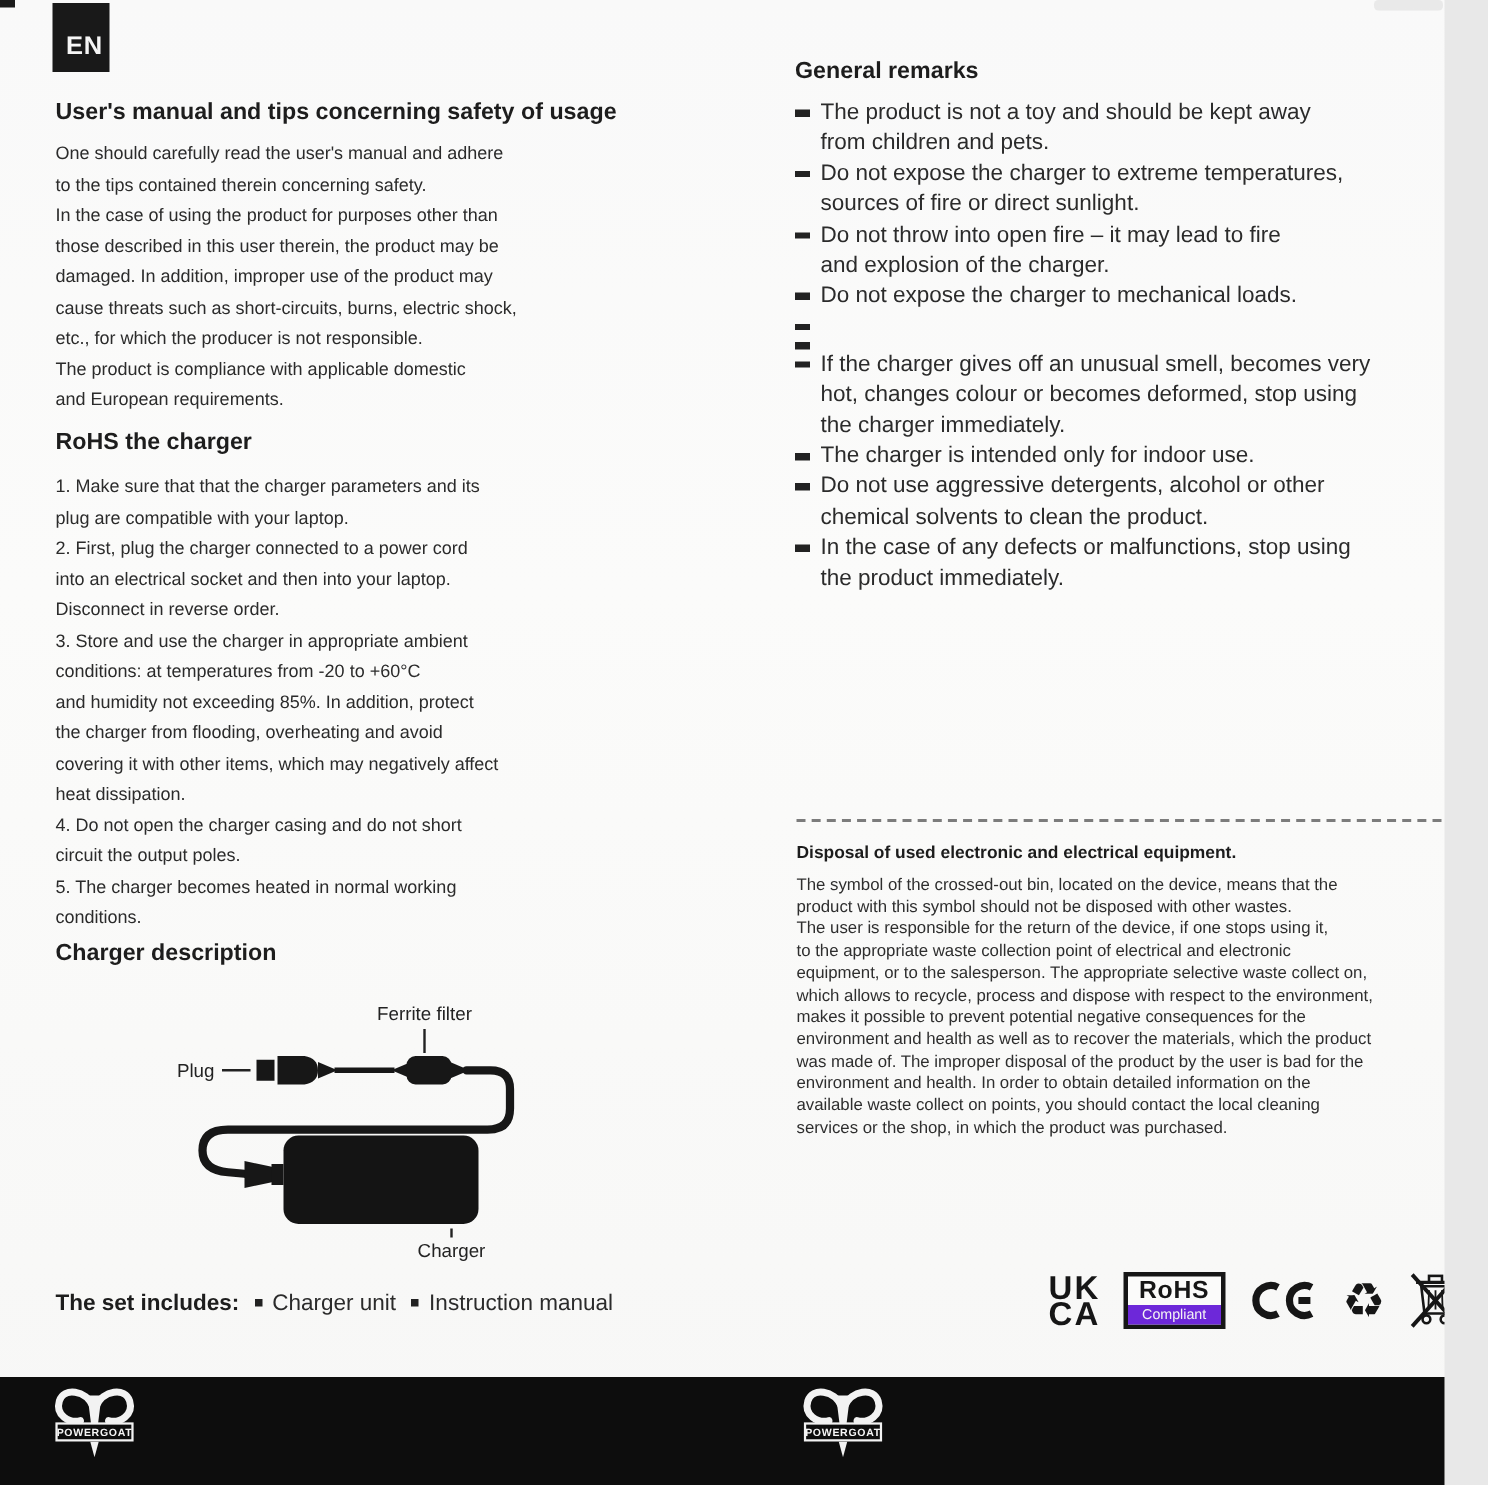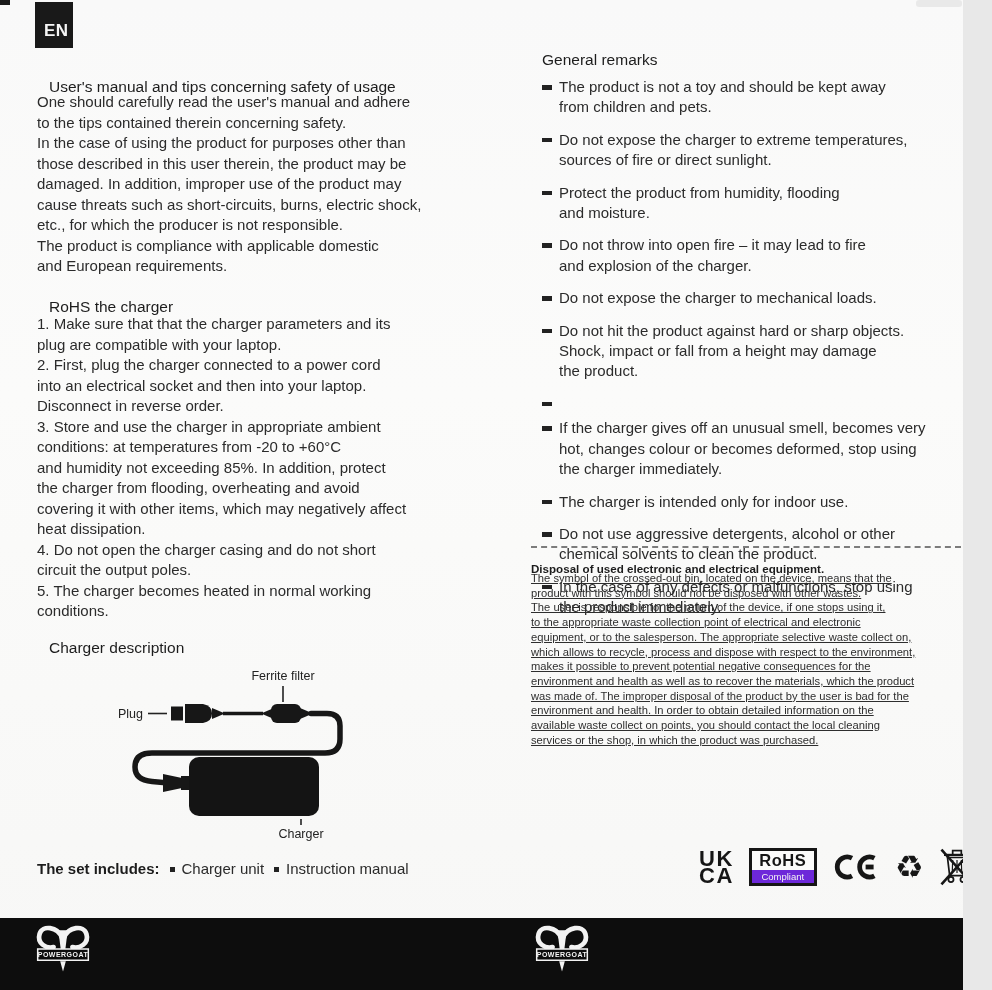--- a/index.html
+++ b/index.html
@@ -5,42 +5,42 @@
   html,body{margin:0;padding:0;background:#e8e8e8;}
   .page{
     position:relative;width:963px;height:990px;overflow:hidden;
     background:linear-gradient(180deg,#f9f9f9 0%,#fbfbfa 40%,#f7f7f6 100%);
     font-family:"Liberation Sans","DejaVu Sans",sans-serif;color:#2b2b2b;
   }
   .artifact-tl{position:absolute;left:0;top:0;width:10px;height:5px;background:#1a1a1a;}
   .artifact-tr{position:absolute;left:916px;top:0;width:46px;height:7px;background:#d9d9d9;opacity:.5;border-radius:3px;}
   .en-badge{position:absolute;left:35px;top:2px;width:38px;height:46px;background:#191919;}
   .en-badge span{position:absolute;left:9px;bottom:7px;color:#f5f5f5;font-size:17px;font-weight:bold;letter-spacing:.5px;}
-  h3.sec{font-size:15.5px;font-weight:normal;color:#1d1d1d;margin:12px;}
-  .body-text{font-size:15px;line-height:20.5px;white-space:pre-line;}
+  h3.sec{font-size:15.5px;font-weight:bold;color:#1d1d1d;margin:0;}
+  .body-text{font-size:12px;line-height:20.5px;white-space:pre-line;}
   .abs{position:absolute;}
   
   .l-title{left:37px;top:66px;width:460px;}
   .l-intro{left:37px;top:92px;width:460px;}
   .l-using-title{left:37px;top:286px;}
   .l-steps{left:37px;top:314px;width:460px;}
   .l-desc-title{left:37px;top:627px;}
   .l-diagram{left:55px;top:660px;}
   .l-set{left:37px;top:860px;width:460px;font-size:15px;}
   .l-set .lbl{font-weight:bold;color:#1d1d1d;}
   .sq{display:inline-block;width:5px;height:5px;background:#222;margin:0 7px 2px 10px;}
   
   .r-title{left:530px;top:39px;}
   .r-list{left:530px;top:65px;width:448px;margin:0;padding:0;list-style:none;}
-  .r-list li{display:flex;margin:12px;}
+  .r-list li{display:flex;margin:0;}
   .r-list li .bullet{flex:0 0 10px;margin-top:8px;width:4.5px;height:4.5px;background:#222;margin-right:7px;}
   .r-list li .txt{font-size:15px;line-height:20.4px;white-space:pre-line;}
   .r-divider{left:531px;top:546px;width:430px;border-top:2px dashed #7c7c7c;height:0;}
   .r-disposal-title{left:531px;top:562px;font-size:11.6px;font-weight:bold;color:#1c1c1c;}
-  .r-disposal-body{left:531px;top:571px;width:438px;font-size:11.2px;line-height:14.7px;white-space:pre-line;color:#2e2e2e;text-decoration:underline;}
+  .r-disposal-body{left:531px;top:583px;width:438px;font-size:11.2px;line-height:14.7px;white-space:pre-line;color:#2e2e2e;}
   
   .marks{left:699px;top:846px;display:flex;align-items:center;gap:15px;}
   .ukca{font-weight:bold;font-size:22px;line-height:17px;letter-spacing:1.5px;color:#161616;}
   .rohs{border:3px solid #161616;width:62px;text-align:center;background:#fbfbfa;}
   .rohs .top{font-weight:bold;font-size:16.5px;line-height:19px;letter-spacing:.5px;color:#161616;}
   .rohs .bot{background:#6d28d9;color:#f4f4f4;font-size:9.5px;line-height:13px;}
   .recycle{font-family:"DejaVu Sans",sans-serif;font-size:32px;color:#161616;line-height:32px;}
   
   .footer{position:absolute;left:0;top:918px;width:992px;height:72px;background:#0d0d0d;}
   .goat{position:absolute;top:2px;}
@@ -133,37 +133,29 @@
         <span class="txt">The product is not a toy and should be kept away
 from children and pets.</span>
       </li>
     <li>
         <span class="bullet"></span>
         <span class="txt">Do not expose the charger to extreme temperatures,
 sources of fire or direct sunlight.</span>
       </li>
     <li>
         <span class="bullet"></span>
-        <span class="txt">Protect the product from humidity, flooding
-and moisture.</span>
-      </li>
-    <li>
-        <span class="bullet"></span>
         <span class="txt">Do not throw into open fire – it may lead to fire
 and explosion of the charger.</span>
       </li>
     <li>
         <span class="bullet"></span>
         <span class="txt">Do not expose the charger to mechanical loads.</span>
       </li>
     <li>
         <span class="bullet"></span>
-        <span class="txt">Do not hit the product against hard or sharp objects.
-Shock, impact or fall from a height may damage
-the product.</span>
       </li>
     <li>
         <span class="bullet"></span>
       </li>
     <li>
         <span class="bullet"></span>
         <span class="txt">If the charger gives off an unusual smell, becomes very
 hot, changes colour or becomes deformed, stop using
 the charger immediately.</span>
       </li>

